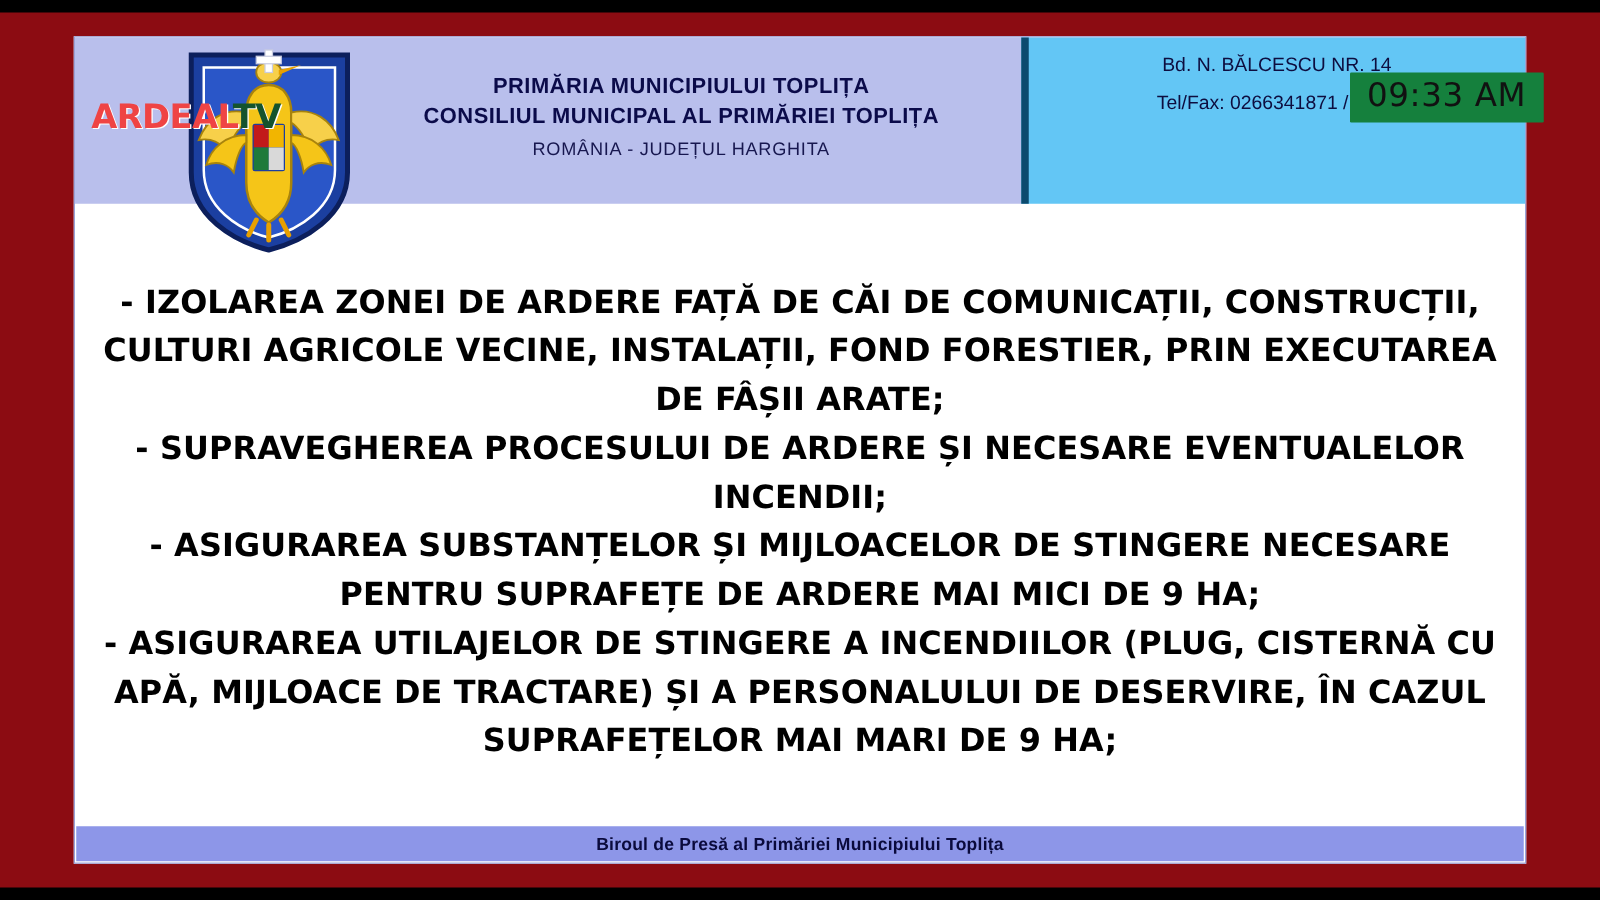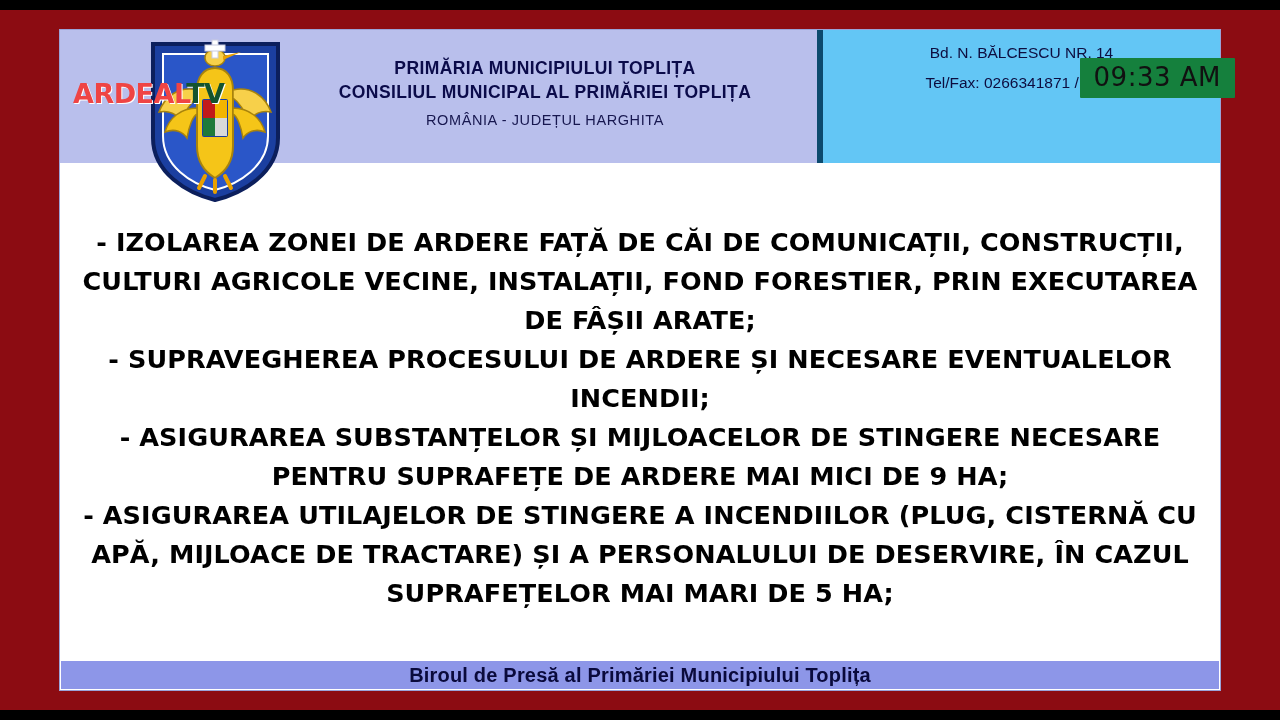--- a/index.html
+++ b/index.html
@@ -116,21 +116,21 @@
   .body-text p { margin: 0; }
   
   .footer {
     position: absolute;
     left: 1px; bottom: 1px;
     width: 1158px;
     height: 28px;
     background: #8d96e8;
     color: #0a0a3c;
     font-weight: bold;
-    font-size: 20px;
+    font-size: 14px;
     display: flex;
     align-items: center;
     justify-content: center;
     letter-spacing: 0.2px;
   }
   
   .clock {
     position: absolute;
     right: 45px; top: 58px;
     background: #15803d;
@@ -197,20 +197,20 @@
 
       <div class="tvlogo">
         <span class="ard">ARDEAL</span><span class="tv">TV</span>
       </div>
     </div>
 
     <div class="body-text">
       <p>- IZOLAREA  ZONEI DE  ARDERE FAȚĂ DE CĂI DE COMUNICAȚII, CONSTRUCȚII, CULTURI AGRICOLE VECINE, INSTALAȚII, FOND FORESTIER, PRIN EXECUTAREA DE FÂȘII ARATE;</p>
       <p>- SUPRAVEGHEREA PROCESULUI DE ARDERE ȘI NECESARE EVENTUALELOR INCENDII;</p>
       <p>- ASIGURAREA SUBSTANȚELOR ȘI MIJLOACELOR DE STINGERE  NECESARE PENTRU SUPRAFEȚE DE ARDERE MAI MICI DE  9 HA;</p>
-      <p>- ASIGURAREA UTILAJELOR DE STINGERE A INCENDIILOR (PLUG, CISTERNĂ CU APĂ, MIJLOACE DE TRACTARE) ȘI A PERSONALULUI DE DESERVIRE, ÎN CAZUL SUPRAFEȚELOR MAI MARI DE 5 HA;</p>
+      <p>- ASIGURAREA UTILAJELOR DE STINGERE A INCENDIILOR (PLUG, CISTERNĂ CU APĂ, MIJLOACE DE TRACTARE) ȘI A PERSONALULUI DE DESERVIRE, ÎN CAZUL SUPRAFEȚELOR MAI MARI DE 9 HA;</p>
     </div>
 
     <div class="footer">Biroul de Presă al Primăriei Municipiului Toplița</div>
   </div>
 
   <div class="clock">09:33 AM</div>
 </div>
 
 </body></html>

